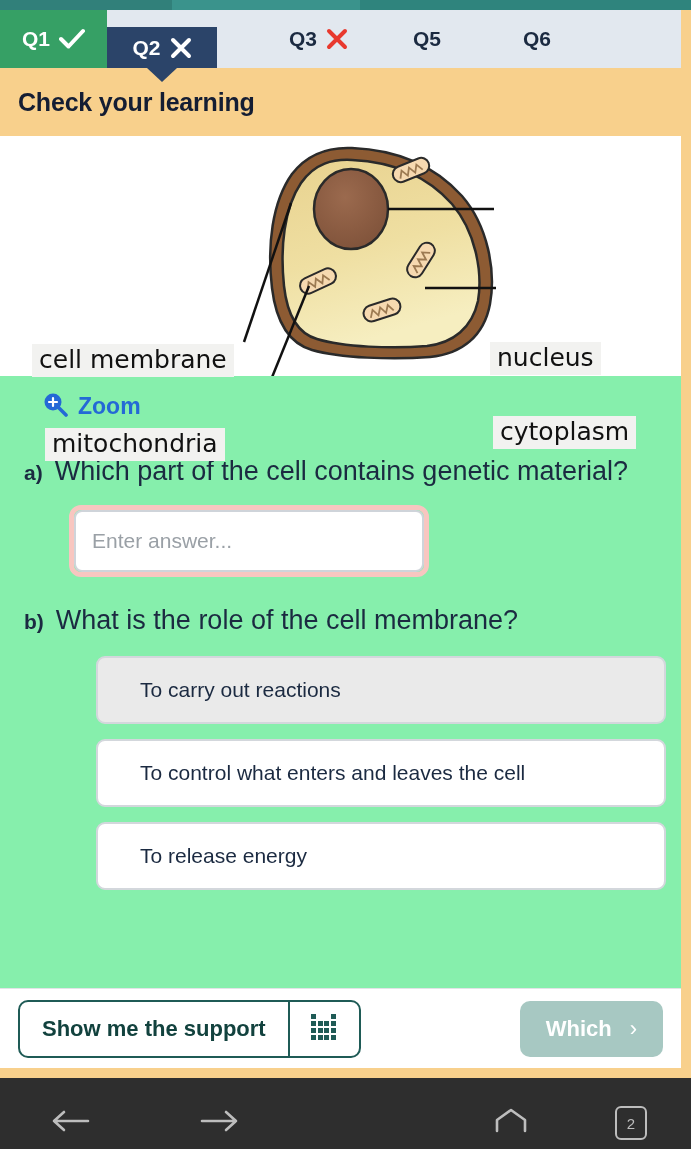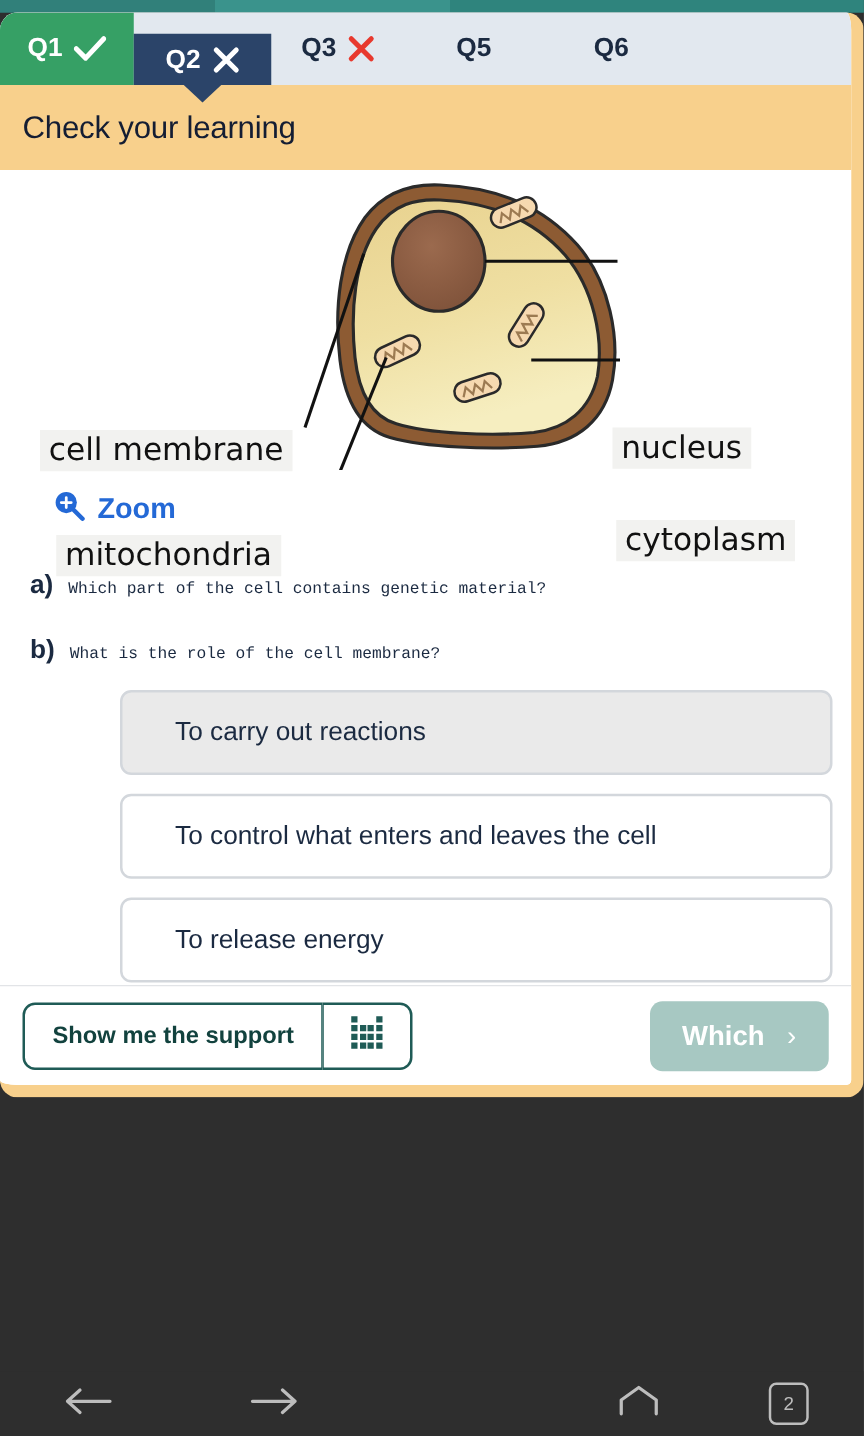--- a/index.html
+++ b/index.html
@@ -19,48 +19,47 @@
     width: 691px; height: 10px;
     background: #2d7d76;
   }
   .top-strip .seg-a { position:absolute; left:0;   top:0; width:172px; height:10px; background:#31807a; }
   .top-strip .seg-b { position:absolute; left:172px;top:0; width:188px; height:10px; background:#3a938c; }
   .top-strip .seg-c { position:absolute; left:360px;top:0; width:1004px;height:10px; background:#2f847d; }
 
   
   .card {
     position: absolute; top: 10px; left: 0;
-    width: 691px; height: 868px;
-    box-sizing: border-box;
-    background: #ffffff;
+    width: 691px; height: 1068px;
+    box-sizing: border-box;
+    background: #86efac;
     border-right: 10px solid #f8d08c;
     border-bottom: 10px solid #f8d08c;
     overflow: hidden;
-    border-radius: 14px;
   }
 
   
   .tabbar {
     position: relative;
     height: 58px;
     background: #e2e8ef;
     display: flex;
     align-items: stretch;
   }
   .tab {
     display: flex; align-items: center; justify-content: center;
     gap: 9px;
     font-size: 21px; font-weight: bold;
     color: #1b2a41;
     position: relative;
     box-sizing: border-box;
   }
   .tab-q1 { width: 107px; background: #36a065; color:#ffffff; }
   .tab-q2 { width: 110px; background: #2b4469; color:#ffffff;margin-top:17px; }
-  .tab-q3 { width: 107px; }
+  .tab-q3 { width: 107px; margin-left: 48px; }
   .tab-q4 { width: 107px; }
   .tab-q5 { width: 110px; }
   .tab-q6 { width: 110px; }
 
   .tab-q2::after {
     content: "";
     position: absolute;
     bottom: -14px; left: 50%;
     transform: translateX(-50%);
     border-left: 15px solid transparent;
@@ -73,21 +72,21 @@
   
   .header {
     background: #f8d08c;
     height: 68px;
     display: flex; align-items: center;
     padding-left: 18px;
     box-sizing: border-box;
   }
   .header h1 {
     margin: 0;
-    font-size: 25px; font-weight: normal;
+    font-size: 25px; font-weight: bold;
     color: #141d33;
     letter-spacing: -0.2px;
   }
 
   
   .diagram-wrap {
     position: relative;
     height: 240px;
     background: #ffffff;
   }
@@ -116,21 +115,21 @@
   }
   .zoom-label { color: #2469d6; font-size: 23px; font-weight: bold; }
 
   
   .qblock { padding: 0 24px 0 24px; }
   .qline {
     display: flex; align-items: baseline; gap: 12px;
     margin-top: 28px;
   }
   .qlet { font-size: 21px; font-weight: bold; color: #1b2a41; }
-  .qtext { font-size: 13px; color: #1b2a41; font-family: Liberation Mono, monospace; }
+  .qtext { font-size: 27px; color: #1b2a41; }
 
   .answer-outer {
     margin: 18px 0 0 45px;
     width: 360px;
     border: 5px solid #f8c6c0;
     border-radius: 12px;
     box-sizing: border-box;
   }
   .answer-input {
     width: 100%;
@@ -172,21 +171,21 @@
     display: flex; align-items: center;
     padding: 0 18px;
   }
   .support-group { display: flex; align-items: stretch; }
   .support-btn {
     border: 2px solid #1f5b56;
     border-right: 1px solid #1f5b56;
     border-radius: 10px 0 0 10px;
     background: #ffffff;
     color: #12423e;
-    font-size: 19px; font-weight: bold;
+    font-size: 22px; font-weight: bold;
     padding: 14px 22px;
     box-sizing: border-box;
     display:flex; align-items:flex-end;
   }
   .support-icon-btn {
     border: 2px solid #1f5b56;
     border-left: 1px solid #1f5b56;
     border-radius: 0 10px 10px 0;
     background: #ffffff;
     width: 72px;
@@ -355,20 +354,23 @@
       </svg>
     </span>
     <span class="zoom-label">Zoom</span>
   </div>
 
   <div class="qblock">
 
     <div class="qline">
       <span class="qlet">a)</span>
       <span class="qtext">Which part of the cell contains genetic material?</span>
+    </div>
+    <div class="answer-outer">
+      <input class="answer-input" type="text" placeholder="Enter answer..." style="">
     </div>
 
     <div class="qline">
       <span class="qlet">b)</span>
       <span class="qtext">What is the role of the cell membrane?</span>
     </div>
 
     <div class="options">
       <div class="option selected">
         <span>To carry out reactions</span>

